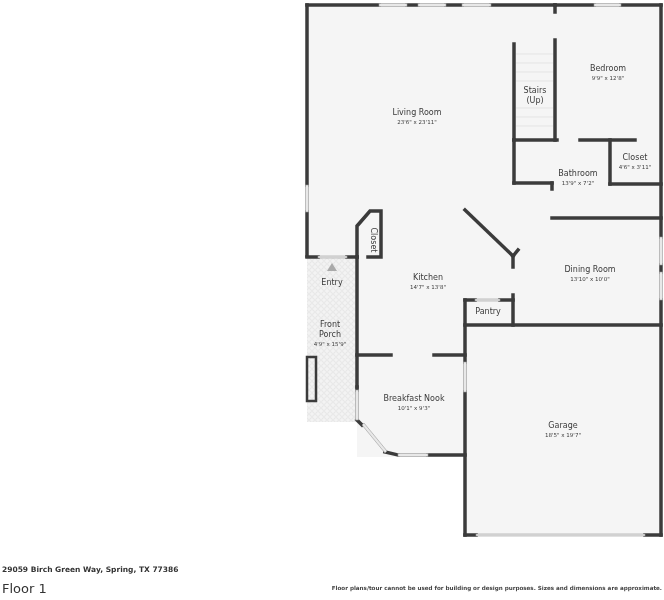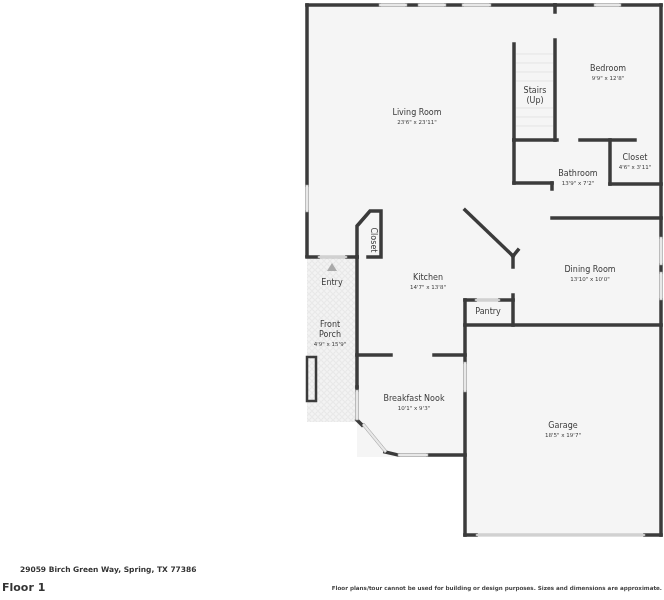--- a/index.html
+++ b/index.html
@@ -1,21 +1,21 @@
 <!DOCTYPE html>
 <html><head>
   <meta charset="utf-8">
   <style>
     html, body { margin: 0; padding: 0; background: #ffffff; }
     body { width: 664px; height: 600px; position: relative; overflow: hidden; font-family: "DejaVu Sans", sans-serif; }
     #plan { position: absolute; left: 0; top: 0; width: 664px; height: 600px; }
     .room-name { font-family: "DejaVu Sans", sans-serif; font-size: 8px; fill: #3a3a3a; text-anchor: middle; }
     .room-dim { font-family: "DejaVu Sans", sans-serif; font-size: 5.5px; fill: #3a3a3a; text-anchor: middle; }
-    .footer-address { position: absolute; left: 2px; top: 565px; font-size: 7.5px; color: #333; font-weight: bold; margin-left: 18px; }
-    .footer-floor { position: absolute; left: 2px; top: 581px; font-size: 11px; color: #333; font-weight: bold; }
+    .footer-address { position: absolute; left: 2px; top: 565px; font-size: 7.5px; color: #333; font-weight: bold; }
+    .footer-floor { position: absolute; left: 2px; top: 581px; font-size: 13px; color: #333; font-weight: normal; }
     .footer-disclaimer { position: absolute; right: 2px; top: 585px; font-size: 5.6px; color: #444; font-weight: bold; white-space: nowrap; }
   </style>
 </head>
 <body>
 
 <svg id="plan" viewBox="0 0 664 600" xmlns="http://www.w3.org/2000/svg">
   <defs>
     <pattern id="tile" width="6" height="6" patternUnits="userSpaceOnUse">
       <rect width="6" height="6" fill="#f3f3f3"></rect>
       <circle cx="3" cy="3" r="2.4" fill="none" stroke="#dedede" stroke-width="0.6"></circle>

